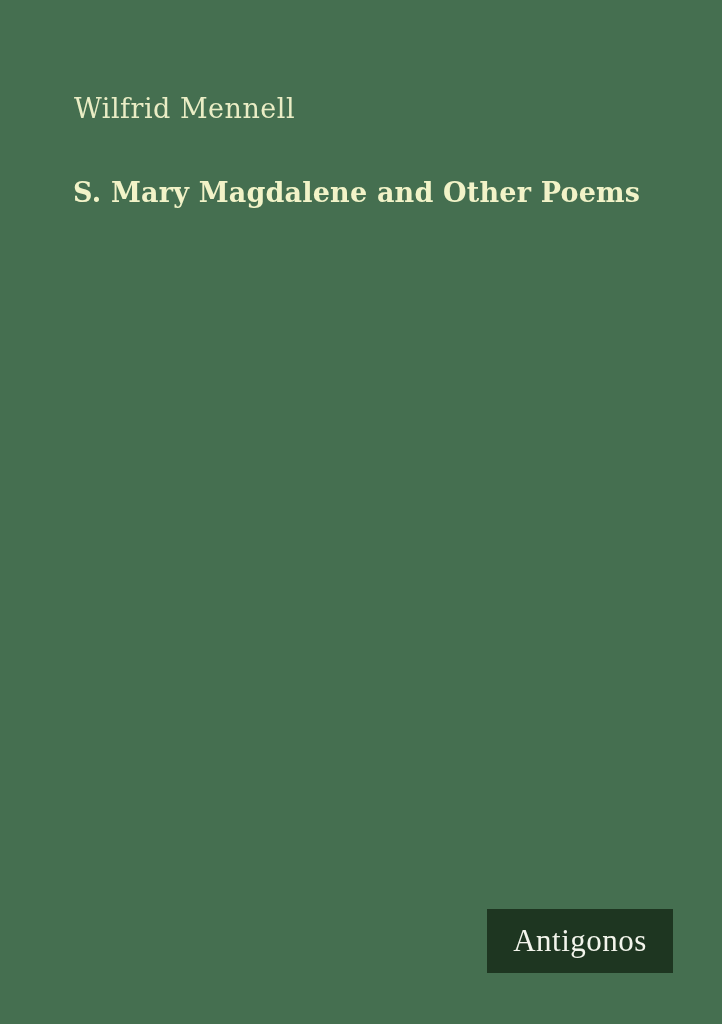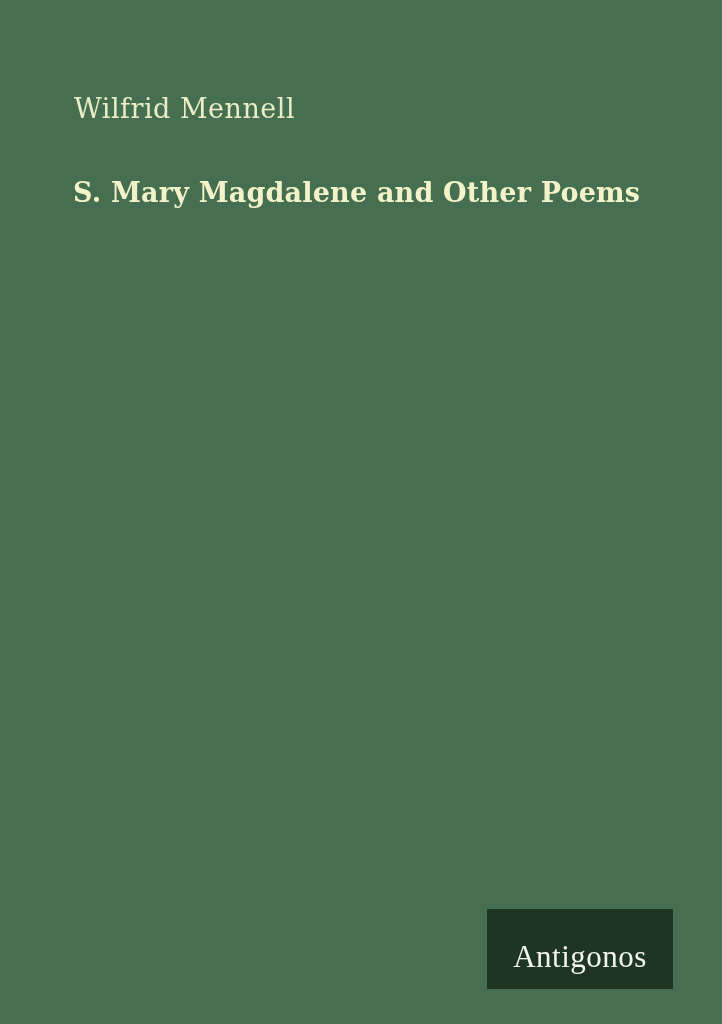--- a/index.html
+++ b/index.html
@@ -44,24 +44,24 @@
     font-weight: 600;
     color: var(--title-color);
     line-height: 1.25;
     letter-spacing: 0.2px;
   }
   .publisher-box {
     position: absolute;
     left: 473px;
     top: 895px;
     width: 186px;
-    height: 80px;
+    height: 64px;
     background: var(--box-bg);
     display: flex;
-    align-items: flex-end;
+    align-items: center;
     justify-content: center;
   }
   .publisher-name {
     font-family: "Liberation Serif", "DejaVu Serif", serif;
     font-size: 31px;
     font-weight: 400;
     color: var(--publisher-color);
     letter-spacing: 0.5px;
   }
 </style>

